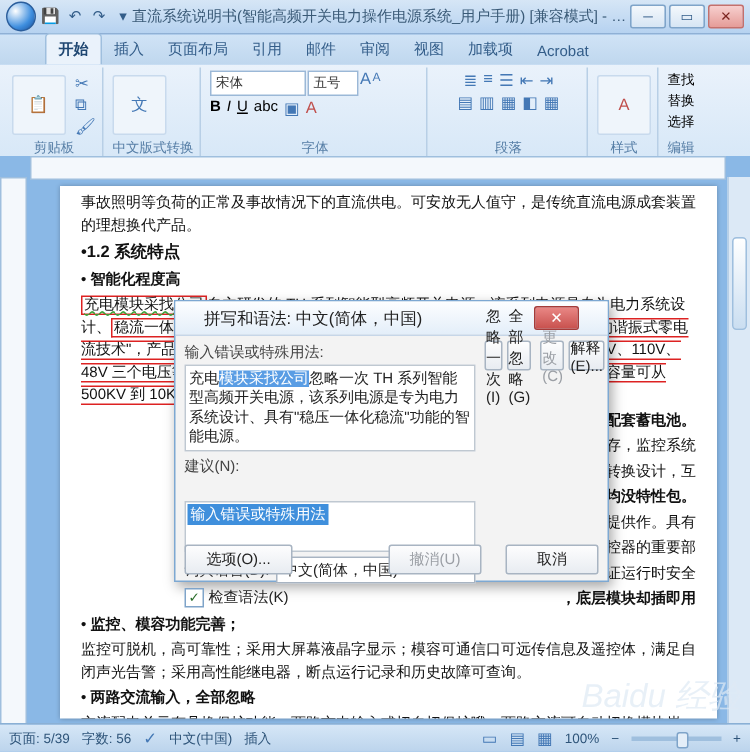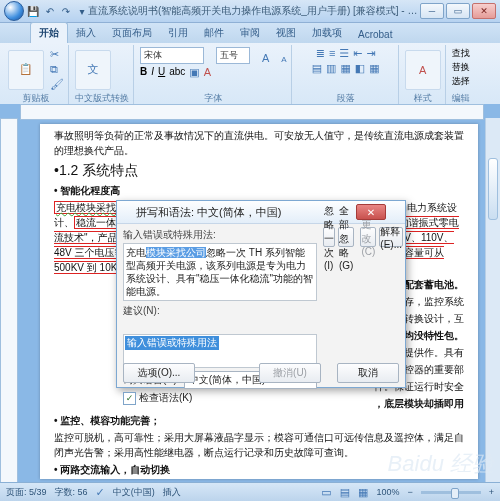--- a/index.html
+++ b/index.html
@@ -16,31 +16,31 @@
   .tabs{height:20px;background:linear-gradient(#D0E3F6,#BFD7EE);display:flex;align-items:flex-end;padding-left:30px;font-size:10px;color:#335D89}
   .tab{padding:3px 8px;border-radius:3px 3px 0 0}
   .tab.active{background:#EAF2FB;border:1px solid #9FBFDE;border-bottom:none;color:#1E4671;font-weight:bold}
   
   .ribbon{height:62px;background:linear-gradient(#EAF2FB,#D6E7F7);border-bottom:1px solid #8FB0D5;display:flex;padding:2px 4px;gap:2px}
   .group{border-right:1px solid #B8CFE6;display:flex;flex-direction:column;justify-content:space-between;padding:2px 4px}
   .group-label{font-size:9px;color:#567EA6;text-align:center}
   .group-body{display:flex;gap:6px;align-items:center;flex:1}
   .rbtn{width:24px;height:24px;border:1px solid #C8DAED;border-radius:2px;background:#EFF5FB;display:flex;align-items:center;justify-content:center}
   .rbtn.big{width:34px;height:38px}
-  .combo{display:flex;align-items:flex-end;gap:12px}
+  .combo{display:flex;align-items:flex-start;gap:1px}
   .combo-box{border:1px solid #9BB8D7;background:#fff;padding:1px 3px;font-size:9px;color:#333}
   .ico{font-size:11px;color:#4478B5}
   .ico.red{color:#C0504D}
   
   .workspace{position:absolute;top:104px;left:0;right:0;bottom:18px;background:#8AB8E6}
   .ruler-h{position:absolute;top:0;left:20px;right:16px;height:14px;background:#F4F8FC;border:1px solid #9FBFDE}
   .ruler-v{position:absolute;top:14px;left:0;width:16px;bottom:0;background:#F4F8FC;border:1px solid #9FBFDE}
   .page{position:absolute;top:20px;left:40px;width:410px;bottom:4px;background:#fff;box-shadow:0 0 3px rgba(0,0,0,.25);padding:4px 14px;color:#111;font-size:10px;line-height:1.5;overflow:hidden}
   .page p{margin:0 0 2px}
-  .h1{font-size:14px;font-weight:normal;margin:2px 0}
+  .h1{font-size:11px;font-weight:bold;margin:2px 0}
   .bul{font-weight:bold;margin:2px 0}
   .annot{position:absolute;top:38px;left:250px;font-size:20px;color:#D22;font-family:"SimHei",sans-serif;font-weight:bold;z-index:0}
   .redbox{border:1.5px solid #D22;padding:0 1px}
   .greenwave{text-decoration:wavy underline #3AA33A 1px}
   .scroll-v{position:absolute;top:14px;right:0;width:14px;bottom:0;background:#DCE9F6;border-left:1px solid #B8CFE6}
   .scroll-thumb{position:absolute;top:40px;left:2px;right:2px;height:60px;background:linear-gradient(#fff,#CADEF1);border:1px solid #9FBFDE;border-radius:3px}
   
   .statusbar{position:absolute;bottom:0;left:0;right:0;height:18px;background:linear-gradient(#D6E7F7,#BCD4EC);border-top:1px solid #8AB0D5;display:flex;align-items:center;padding:0 6px;color:#2E5479;font-size:9px;gap:8px}
   .statusbar .spacer{flex:1}
   .zoom-track{width:60px;height:3px;background:#9FBFDE;position:relative}
@@ -197,21 +197,21 @@
     <p class="bul" style="text-align:right">给的配套蓄电池。</p>
     <p style="text-align:right">储存，监控系统</p>
     <p style="text-align:right">协议转换设计，互</p>
     <p class="bul" style="text-align:right">各电池均没特性包。</p>
     <p style="text-align:right">入输出提供作。具有</p>
     <p style="text-align:right">全的监控器的重要部</p>
     <p style="text-align:right">件。保证运行时安全</p>
     <p class="bul" style="text-align:right">，底层模块却插即用</p>
     <p class="bul">• 监控、模容功能完善；</p>
     <p>监控可脱机，高可靠性；采用大屏幕液晶字显示；模容可通信口可远传信息及遥控体，满足自闭声光告警；采用高性能继电器，断点运行记录和历史故障可查询。</p>
-    <p class="bul">• 两路交流输入，自动切换</p>
+    <p class="bul">• 两路交流输入，全部忽略</p>
     <p>交流配电单元有具换保护功能，两路市电输入或切自切保护哦。两路交流可自动切换模块炭棒，减小电机对模块自身的冲击，不会造成模块损坏，增强了系统可靠性和可维护性。</p>
 
   </div>
 </div>
 
 <div class="dialog">
   <div class="dlg-title">
     <span>拼写和语法: 中文(简体，中国)</span>
     <div class="dlg-close">✕</div>
   </div>

